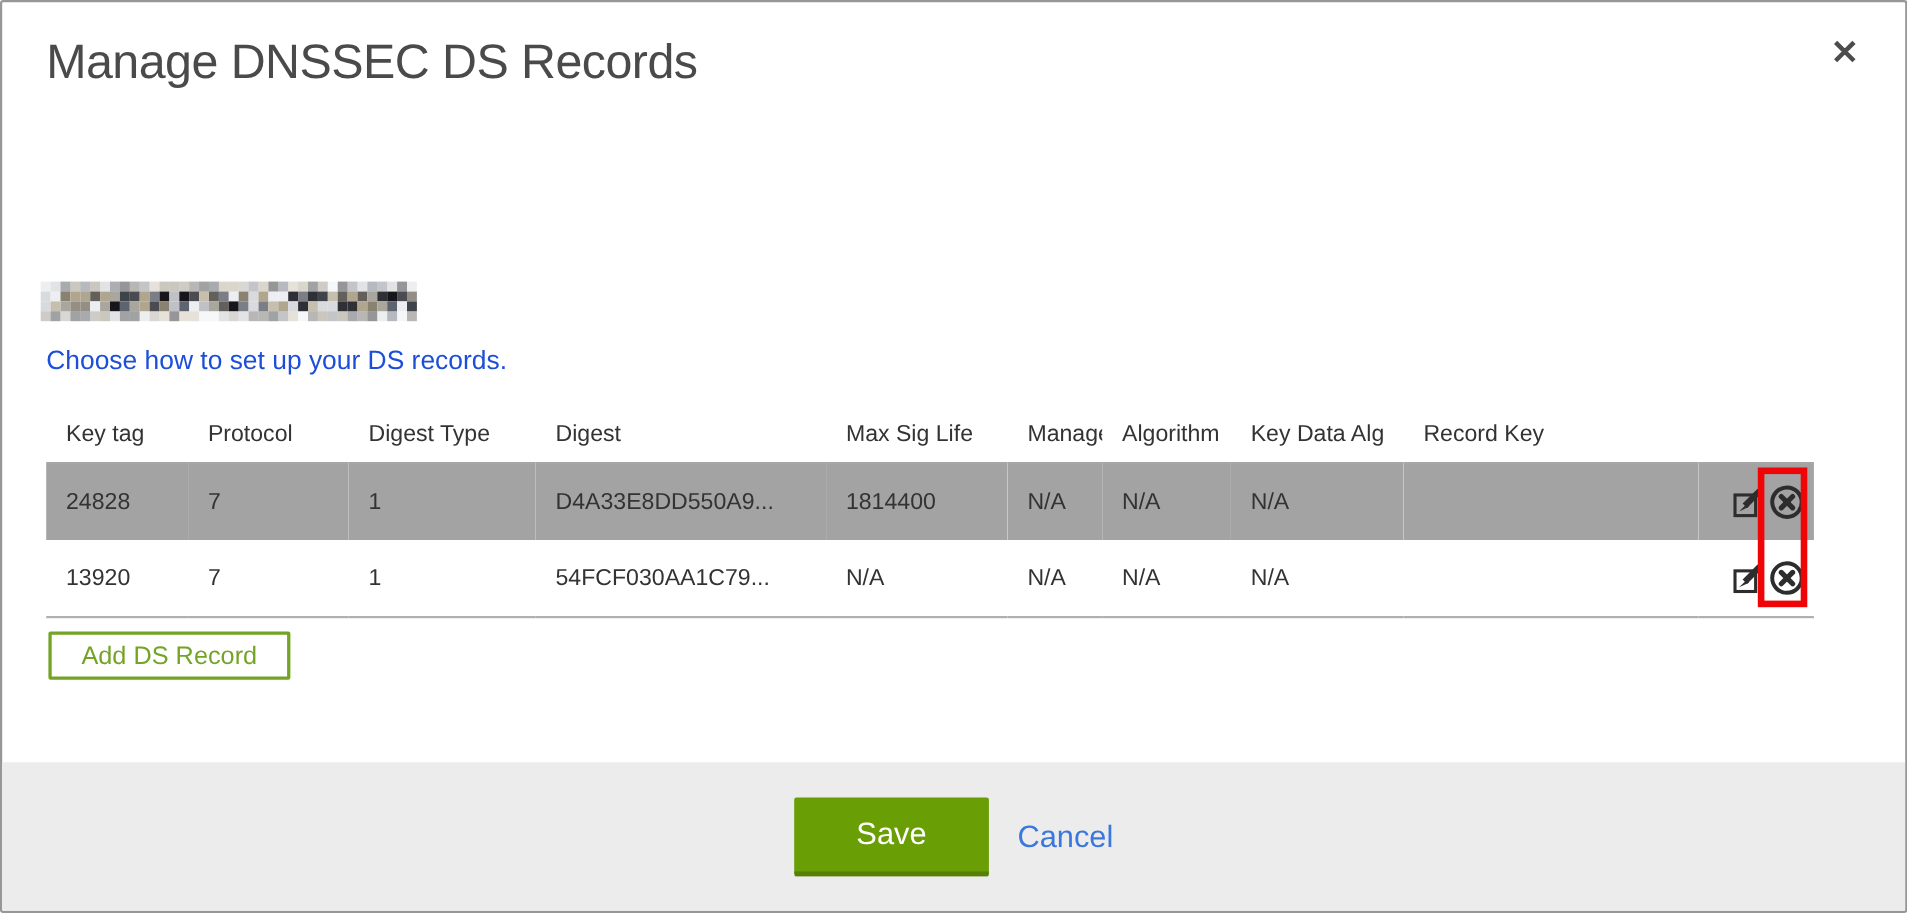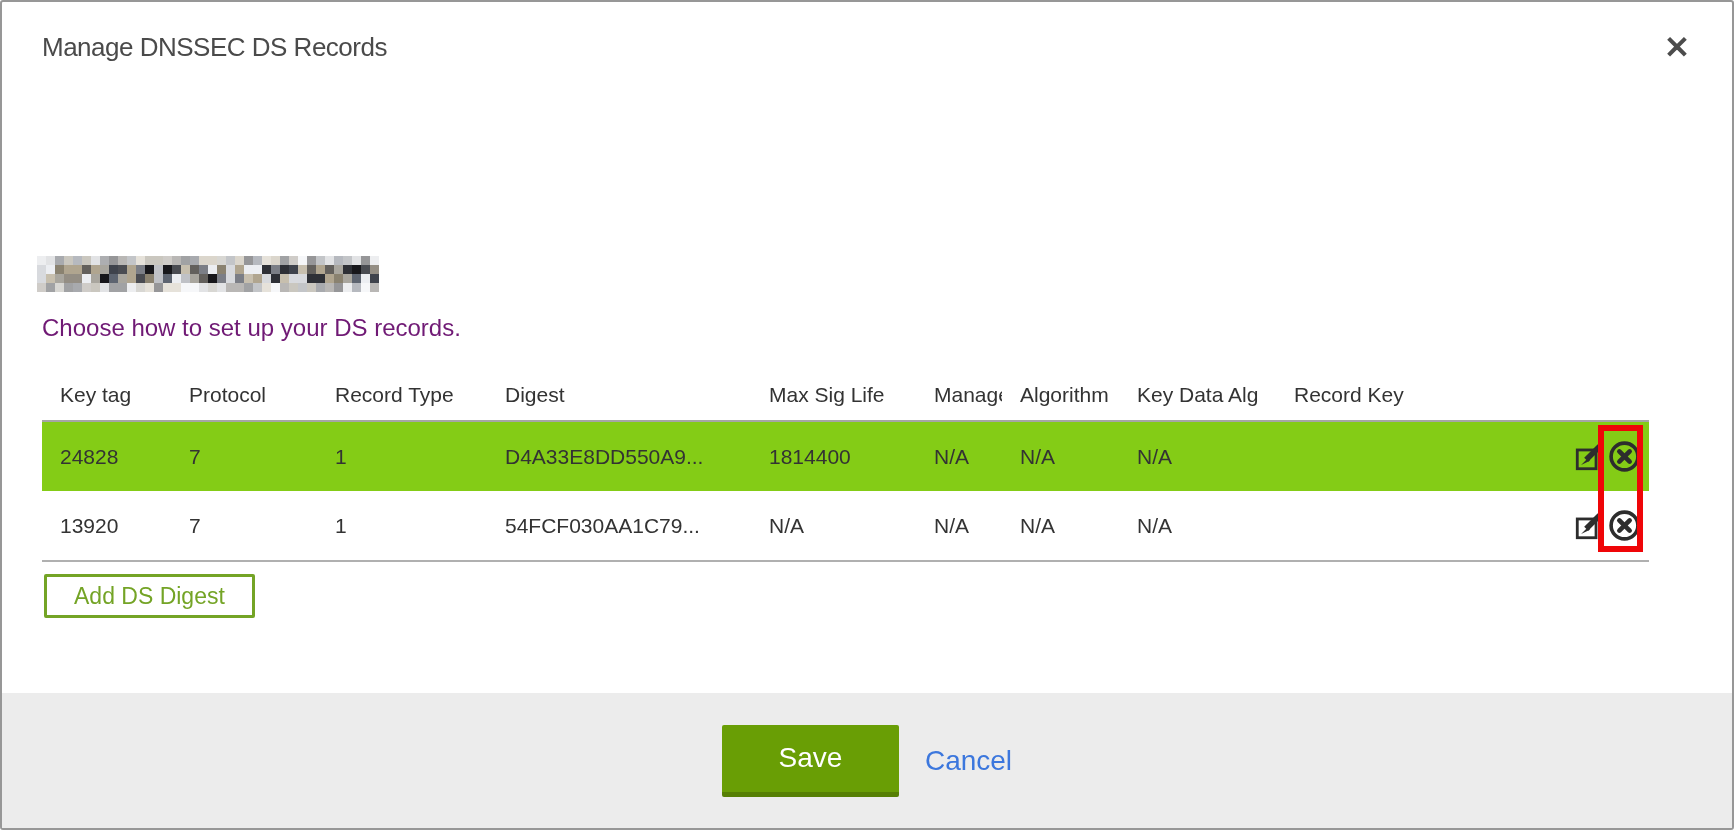--- a/index.html
+++ b/index.html
@@ -1,41 +1,41 @@
 <!DOCTYPE html>
 <html><head>
 <meta charset="utf-8">
 <style>
   html,body{margin:0;padding:0;background:#fff;}
   body{width:1734px;height:830px;position:relative;font-family:"Liberation Sans",sans-serif;
        -webkit-font-smoothing:antialiased;}
   .dialog{position:absolute;inset:0;background:#fff;border:2px solid #979797;border-radius:3px;
           box-sizing:border-box;overflow:hidden;}
 
-  .dialog-title{position:absolute;left:40px;top:30px;font-size:26px;font-weight:400;
+  .dialog-title{position:absolute;left:40px;top:30px;font-size:44px;font-weight:400;
                 color:#4a4a4a;letter-spacing:-0.5px;}
   .close-btn{position:absolute;left:1652px;top:22px;width:46px;height:46px;display:flex;
              align-items:center;justify-content:center;font-size:31px;font-weight:700;
              color:#4c4c4c;cursor:pointer;user-select:none;}
 
   .redacted-domain{position:absolute;left:35px;top:254px;display:grid;
                    grid-template-columns:repeat(38,9px);grid-auto-rows:9px;}
   .redacted-domain span{display:block;width:9px;height:9px;}
 
-  .instruction{position:absolute;left:40px;top:312px;font-size:24px;color:#701a75;}
+  .instruction{position:absolute;left:40px;top:312px;font-size:24px;color:#1d4ed8;}
 
   .table-wrap{position:absolute;left:40px;top:378px;width:1607px;}
   table.ds-table{border-collapse:collapse;table-layout:fixed;width:1607px;
                  border-bottom:2px solid #b0b0b0;}
   .ds-table thead th{text-align:left;font-weight:400;font-size:21px;color:#333;
                      padding:0 0 13px 18px;border-bottom:2px solid #a6a6a6;
                      height:27px;vertical-align:bottom;white-space:nowrap;overflow:hidden;}
   .ds-table tbody td{height:69px;font-size:21px;color:#333;padding:0 0 0 18px;
                      white-space:nowrap;overflow:hidden;vertical-align:middle;}
-  .ds-table tbody tr:first-child{background:#84cc16;}
+  .ds-table tbody tr:first-child{background:#a3a3a3;}
   .ds-table td.actions{padding:0 8px 0 0;text-align:right;}
   .icon-btn{display:inline-block;vertical-align:middle;cursor:pointer;line-height:0;}
   .icon-btn.edit{margin-right:4px;}
 
   .highlight-box{position:absolute;left:1556px;top:45px;width:45px;height:127px;
                  border:6px solid #ef0508;box-sizing:border-box;pointer-events:none;}
 
   .add-record-btn{position:absolute;left:42px;top:572px;height:44px;box-sizing:border-box;
                   background:#fff;border:3px solid #74a426;border-radius:2px;color:#74a426;
                   font-size:23px;font-family:"Liberation Sans",sans-serif;
@@ -227,21 +227,21 @@
           <col style="width:86px">
         <col style="width:117px">
           <col style="width:157px">
           <col style="width:268px">
         <col style="width:105px">
       </colgroup>
       <thead>
         <tr>
             <th>Key tag</th>
             <th>Protocol</th>
-            <th>Record Type</th>
+            <th>Digest Type</th>
             <th>Digest</th>
             <th>Max Sig Life</th>
             <th>Manage</th>
             <th>Algorithm</th>
             <th>Key Data Alg</th>
             <th>Record Key</th>
             <th class="actions"></th>
           </tr>
       </thead>
       <tbody>
@@ -283,20 +283,20 @@
                   <circle cx="16" cy="16" r="13" fill="none" stroke="#2d2d2d" stroke-width="3.5"></circle>
                   <line x1="11" y1="11" x2="21" y2="21" stroke="#2d2d2d" stroke-width="4.5" stroke-linecap="round"></line>
                   <line x1="21" y1="11" x2="11" y2="21" stroke="#2d2d2d" stroke-width="4.5" stroke-linecap="round"></line>
                 </svg></span></td>
           </tr>
         </tbody>
     </table>
     <div class="highlight-box"></div>
   </div>
 
-  <button class="add-record-btn">Add DS Digest</button>
+  <button class="add-record-btn">Add DS Record</button>
 
   <div class="footer">
     <button class="save-btn">Save</button>
     <a class="cancel-link">Cancel</a>
   </div>
 
 </div>
 
 </body></html>

